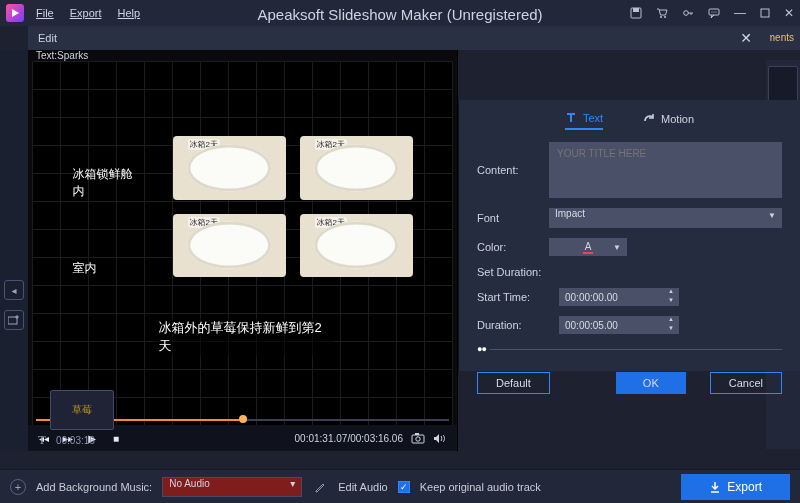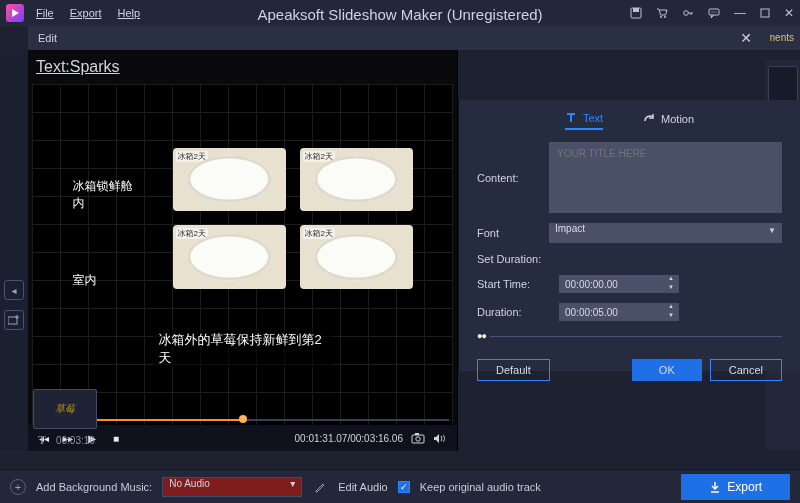--- a/index.html
+++ b/index.html
@@ -20,85 +20,85 @@
   .subbar .close { position:absolute; right:18px; top:4px; font-size:14px; color:#cfd3e0; cursor:pointer;} 
   .peek-ments { position:absolute; right:0; top:26px; height:24px; line-height:24px; padding:0 6px; color:#e6c16b; background:#2a3044; font-size:10px; z-index:0;}
 
   
   .main { position:absolute; top:50px; left:0; right:0; bottom:52px; display:flex; }
   .leftgutter { width:28px; background:#1b2030; display:flex; flex-direction:column; gap:10px; align-items:center; padding-top:230px;}
   .leftgutter .btn { width:20px; height:20px; border:1px solid #4a5270; border-radius:3px; display:flex; align-items:center; justify-content:center; color:#9aa2bd; font-size:10px; cursor:pointer;}
 
   
   .preview { flex: 0 0 430px; background:#0a0a0c; display:flex; flex-direction:column; position:relative; border-right:1px solid #000;}
-  .caption { color:#cfd3e0; font-size:16px; padding:8px 8px;text-decoration:underline;}
+  .caption { color:#cfd3e0; font-size:10px; padding:0 8px;}
   .video { flex:1; background:#000; margin:0 4px; position:relative; display:flex; align-items:center; justify-content:center;}
   .grid { position:absolute; inset:0; background-image:
            linear-gradient(#333 1px, transparent 1px),
            linear-gradient(90deg,#333 1px, transparent 1px);
            background-size: 28px 28px; opacity:.55;}
   .slide { position:relative; width:360px; height:250px; display:flex; flex-wrap:wrap; align-content:flex-start; gap:14px 30px; padding:18px 10px 0 10px; }
   .col { width:70px; color:#fff; font-size:12px; display:flex; flex-direction:column; justify-content:space-around; gap:60px; padding-top:30px;}
   .plates { flex:1; display:grid; grid-template-columns: 1fr 1fr; grid-template-rows: 1fr 1fr; gap:14px;}
   .plate { background:#e9e1cf; border-radius:4px; position:relative; }
   .plate::after{ content:""; position:absolute; left:50%; top:50%; width:74%; height:74%; transform:translate(-50%,-50%); border-radius:50%; background:#fbfbf7;
                  box-shadow: inset 0 0 0 3px #dedacb;}
   .berry { position:absolute; width:12px; height:14px; background:#c41d2b; border-radius:50% 50% 55% 55%; box-shadow: inset -2px -2px 0 #8e0f1a;}
-  .plate .label{position:absolute; left:3px; top:3px; font-size:8px; color:#2b2b2b; background:#fff8; padding:0 2px; border-radius:2px;}
+  .plate .label{position:absolute; left:15px; top:3px; font-size:8px; color:#2b2b2b; background:#fff8; padding:0 2px; border-radius:2px;}
   .subtitle { position:absolute; bottom:12px; left:50%; transform:translateX(-50%); color:#fff; font-size:13px; background:#0008; padding:1px 6px;}
 
   
   .transport { height:26px; background:#0f121c; display:flex; align-items:center; padding:0 6px; gap:4px; position:relative;}
   .scrub { position:absolute; top:-10px; left:8px; right:8px; height:10px; }
   .scrub .track{ position:absolute; top:4px; left:0; right:0; height:2px; background:#3a4157;}
   .scrub .fill{ position:absolute; top:4px; left:0; width:50%; height:2px; background:#ff8a2a;}
   .scrub .head{ position:absolute; top:0; left:50%; width:8px;height:8px;border-radius:50%;background:#ffb357; transform:translateX(-50%);}
   .tbtn { width:20px; height:18px; display:flex;align-items:center;justify-content:center; color:#e6e9f3; cursor:pointer; font-size:10px;}
   .time { margin-left:auto; margin-right:4px; color:#cfd3e0; font-size:10px;}
   .camicon, .spkicon { width:18px; color:#cfd3e0; cursor:pointer; font-size:12px; text-align:center;}
 
   
   .tlstrip { position:absolute; left:28px; right:342px; bottom:54px; height:60px; display:flex; flex-direction:column; }
-  .thumbrow { height:42px; display:flex; align-items:flex-start; gap:6px; padding-left:5px; overflow:hidden;font-style:italic;}
+  .thumbrow { height:42px; display:flex; align-items:center; gap:6px; padding-left:22px; overflow:hidden;}
   .thumb { width:64px; height:40px; background:#202336; border:1px solid #414a68; border-radius:2px; overflow:hidden; display:flex; align-items:center;justify-content:center; color:#b6931d; font-size:10px;}
   .tlmeta { height:18px; display:flex; align-items:center; gap:10px; padding-left:10px; color:#8d93ad; font-size:10px;}
   .tlmeta .T { font-family: Georgia, serif; font-size:13px;}
 
   
   .peekstrip { position:absolute; right:0; top:60px; width:34px; bottom:54px; background:#22283a; display:flex; flex-direction:column; gap:8px; padding:6px 2px; z-index:0;}
   .peekstrip .p { height:40px; background:#171a28; border:1px solid #3a4057; border-radius:2px;}
 
   
   .panel { position:absolute; top:50px; right:0; bottom:80px; width:342px; background:#262c3f; padding:12px 18px 12px 18px; z-index:2; border-left:1px solid #0008;}
   .tabs { display:flex; justify-content:center; gap:40px; margin-bottom:12px;}
   .tabs .tab { display:flex; align-items:center; gap:6px; color:#cfd3e0; cursor:pointer; padding-bottom:4px;}
   .tabs .tab.active { color:#2e86ff; border-bottom:2px solid #2e86ff;}
   .row { display:flex; align-items:center; margin-bottom:10px; gap:8px;}
   .row label { width:64px; color:#cfd3e0;}
-  .textarea { flex:1; height:71px; background:#495067; border:none; color:#d7dbe8; padding:6px 8px; font-size:10px; resize:none;}
+  .textarea { flex:1; height:56px; background:#495067; border:none; color:#d7dbe8; padding:6px 8px; font-size:10px; resize:none;}
   .select { flex:1; height:20px; background:#495067; color:#d7dbe8; border:none; padding:0 6px; font-size:10px; appearance:none; position:relative;}
   .selwrap { flex:1; position:relative;}
   .selwrap::after { content:"▼"; position:absolute; right:6px; top:3px; font-size:8px; color:#cfd3e0; pointer-events:none;}
   .numwrap { width:82px; position:relative;}
   .numwrap::after{content:"▼"; position:absolute; right:6px; top:3px; font-size:8px; color:#cfd3e0; pointer-events:none;}
   .typelabel{ width:38px; color:#cfd3e0;}
   .stylebtns { display:flex; gap:4px;}
   .stylebtns span { width:20px;height:18px;background:#495067;color:#d7dbe8;display:flex;align-items:center;justify-content:center;font-size:10px;cursor:pointer;}
   .stylebtns span b{font-weight:bold;} .stylebtns span i{font-style:italic;} .stylebtns span u{text-decoration:underline;}
   .colorbox { width:78px; height:18px; background:#495067; display:flex; align-items:center; justify-content:center; color:#ff3860; position:relative; cursor:pointer;}
   .colorbox::after{content:"▼"; position:absolute; right:6px; font-size:8px; color:#cfd3e0;}
   .colorbox .swatch{ border-bottom:2px solid #ff3860; padding:0 2px; font-size:10px; color:#cfd3e0;}
   .sect { color:#cfd3e0; margin:6px 0 10px;}
   .timefield { width:120px; height:18px; background:#495067; color:#d7dbe8; display:flex;align-items:center; padding:0 6px; font-size:10px; position:relative;}
   .timefield .spin { position:absolute; right:2px; top:0; bottom:0; width:12px; display:flex; flex-direction:column;}
   .timefield .spin span{flex:1; font-size:6px; line-height:7px; text-align:center; color:#cfd3e0; cursor:pointer;}
   .durslider { display:flex; align-items:center; gap:4px; margin-top:6px; margin-bottom:18px;}
   .durslider .dots { color:#fff; font-size:9px; letter-spacing:-1px;}
   .durslider .line { flex:1; height:1px; background:#4a5270;}
-  .btnrow { display:flex; gap:8px; align-items:flex-start;}
+  .btnrow { display:flex; gap:24px; align-items:flex-start;}
   .pbtn { height:22px; padding:0 18px; border:1px solid #2e86ff; color:#d7dbe8; background:transparent; font-size:11px; cursor:pointer;}
   .pbtn.primary { background:#1f6fe6; border-color:#1f6fe6; padding:0 26px;}
   .btnrow .spacer { flex:1;}
 
   
   .bottom { position:absolute; left:0; right:0; bottom:0; height:34px; background:#22283a; display:flex; align-items:center; padding:0 10px; gap:10px; border-top:1px solid #0006;}
   .plus { width:16px;height:16px;border:1px solid #5a6280;border-radius:50%;display:flex;align-items:center;justify-content:center;font-size:11px;color:#9aa2bd; cursor:pointer;}
   .audiosel { width:140px;height:20px;background:#7f1d1d;border:1px solid #414a68;color:#cfd3e0;padding:0 6px;font-size:10px; position:relative;}
   .audiosel::after{content:"▾"; position:absolute; right:6px;}
   .linkic { width:16px; height:16px; display:flex;align-items:center;justify-content:center;color:#8d93ad; font-size:11px;}
@@ -289,20 +289,26 @@
     </div>
 
     <div class="row">
       <label>Font</label>
       <div class="selwrap">
           <div class="select">Impact</div>
         </div>
     </div>
 
 
+    <div class="row">
+      <label>Color:</label>
+      <div class="colorbox">
+        <span class="swatch">A</span>
+      </div>
+    </div>
 
     <div class="sect">Set Duration:</div>
 
     <div class="row">
       <label style="width:74px">Start Time:</label>
       <div class="timefield">
         <span>00:00:00.00</span>
         <div class="spin">
             <span>▲</span>
             <span>▼</span>

